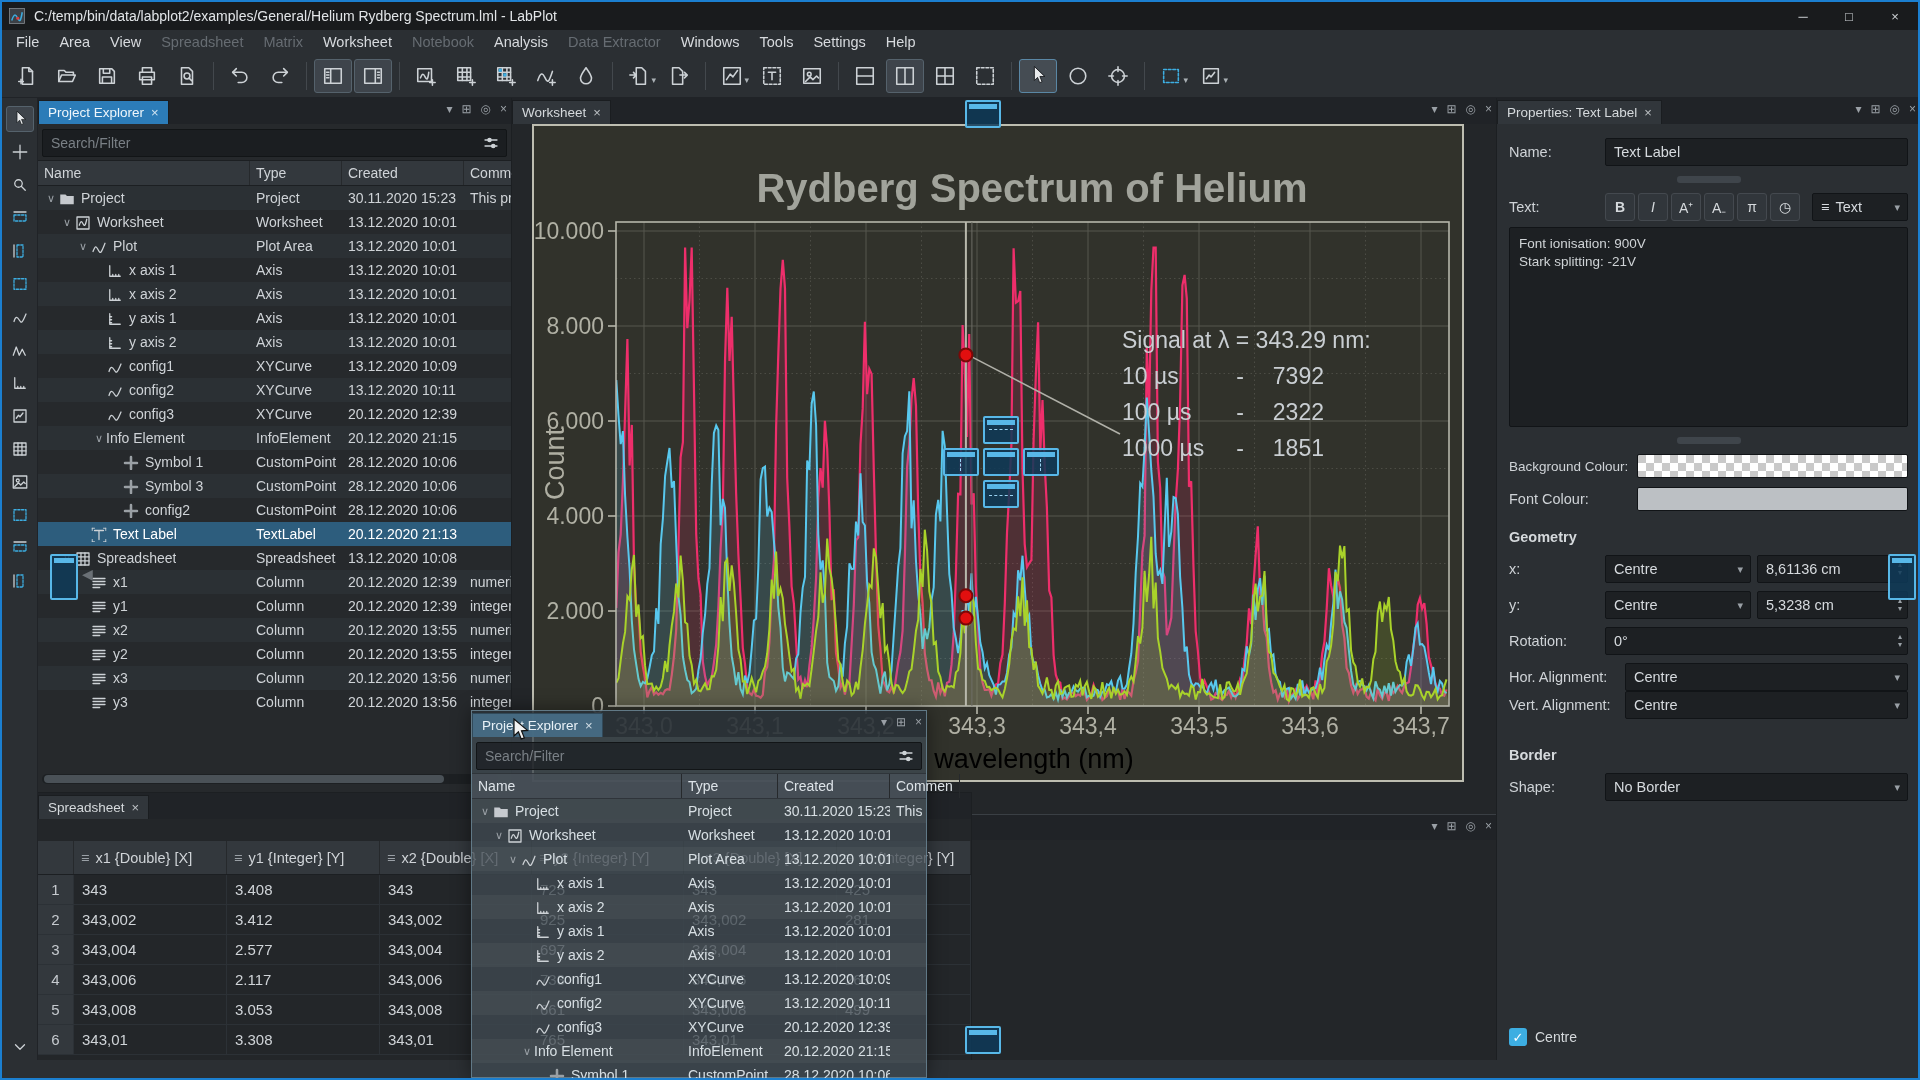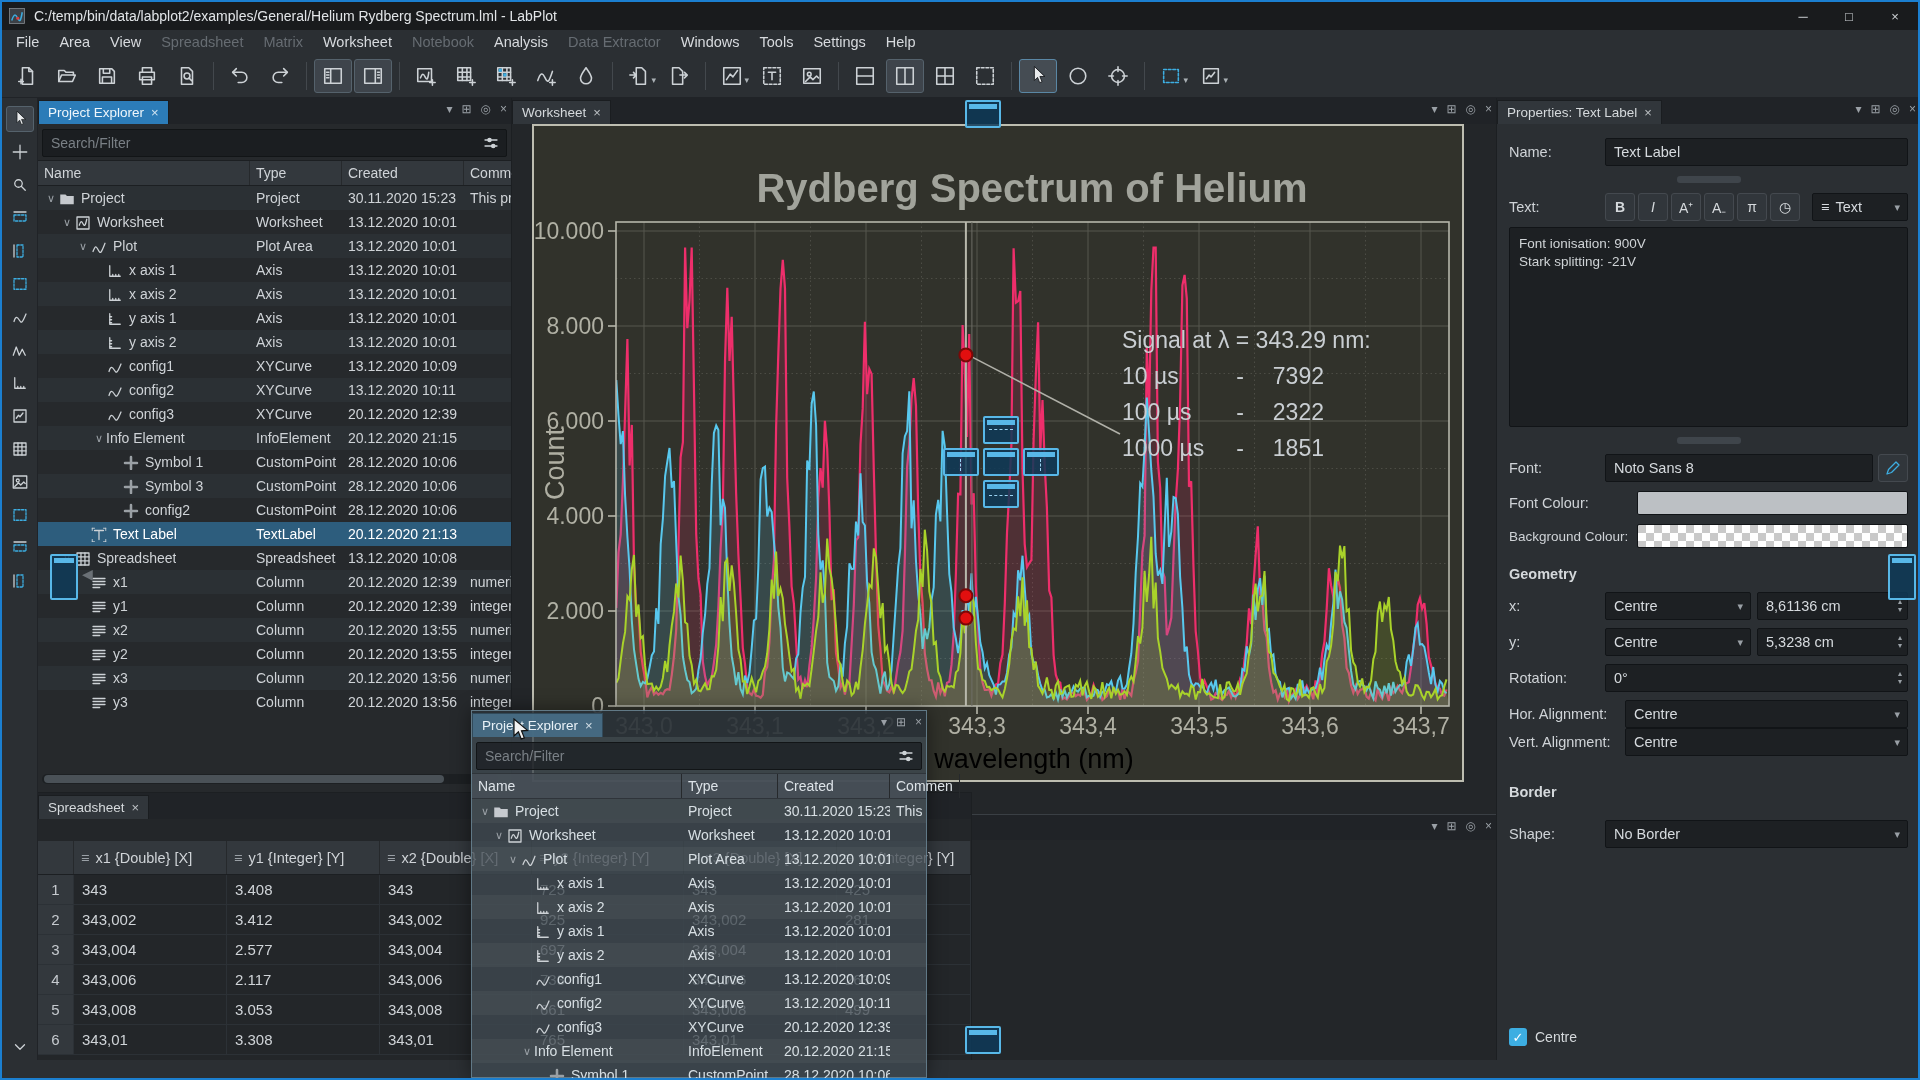--- a/index.html
+++ b/index.html
@@ -954,38 +954,27 @@
       <div class="pfield combo" style="flex:0 0 96px;margin-left:6px">
         <span style="margin-right:6px">≡</span>
           <span>Text</span>
       </div>
     </div>
     <div id="textbox">
       <div>Font ionisation: 900V</div>
       <div>Stark splitting: -21V</div>
     </div>
     <div class="handlebar"></div>
-    <div class="prow">
-      <div class="plabel">Font:</div>
-      <div class="pfield">
-          <span>Noto Sans 8</span>
-        </div>
-      <div class="fmtbtn" style="margin-left:5px;margin-right:0">
-        <svg class="ic small" viewBox="0 0 24 24">
-            <path d="M4 20l2-6L16 4l4 4L10 18z" stroke="#3daee2"></path>
-          </svg>
-      </div>
+    <div class="prow" style="margin-top:9px">
+      <div class="plabel" style="width:128px;flex-basis:128px;font-size:13.5px">Background Colour:</div>
+      <div class="swatch checker"></div>
     </div>
     <div class="prow" style="margin-top:9px">
       <div class="plabel" style="width:128px;flex-basis:128px">Font Colour:</div>
       <div class="swatch" style="background:#bcc0c4"></div>
-    </div>
-    <div class="prow" style="margin-top:9px">
-      <div class="plabel" style="width:128px;flex-basis:128px;font-size:13.5px">Background Colour:</div>
-      <div class="swatch checker"></div>
     </div>
     <div class="sechead" style="margin-top:18px">Geometry</div>
     <div class="prow" style="margin-top:10px">
       <div class="plabel">x:</div>
       <div class="pfield combo" style="flex:0 0 146px">
           <span>Centre</span>
         </div>
       <div class="pfield spin" style="margin-left:6px">
           <span>8,61136 cm</span>
           <span class="arrows">▴<br>▾</span>
@@ -1014,21 +1003,21 @@
           <span>Centre</span>
         </div>
     </div>
     <div class="prow" style="margin-top:0">
       <div class="plabel" style="width:116px;flex-basis:116px">Vert. Alignment:</div>
       <div class="pfield combo">
           <span>Centre</span>
         </div>
     </div>
     <div class="sechead" style="margin-top:28px">Border</div>
-    <div class="prow" style="margin-top:20px">
+    <div class="prow" style="margin-top:10px">
       <div class="plabel">Shape:</div>
       <div class="pfield combo">
           <span>No Border</span>
         </div>
     </div>
     <div id="visrow">
       <div class="checkbox">✓</div>
       <span>Centre</span>
     </div>
   </div>

